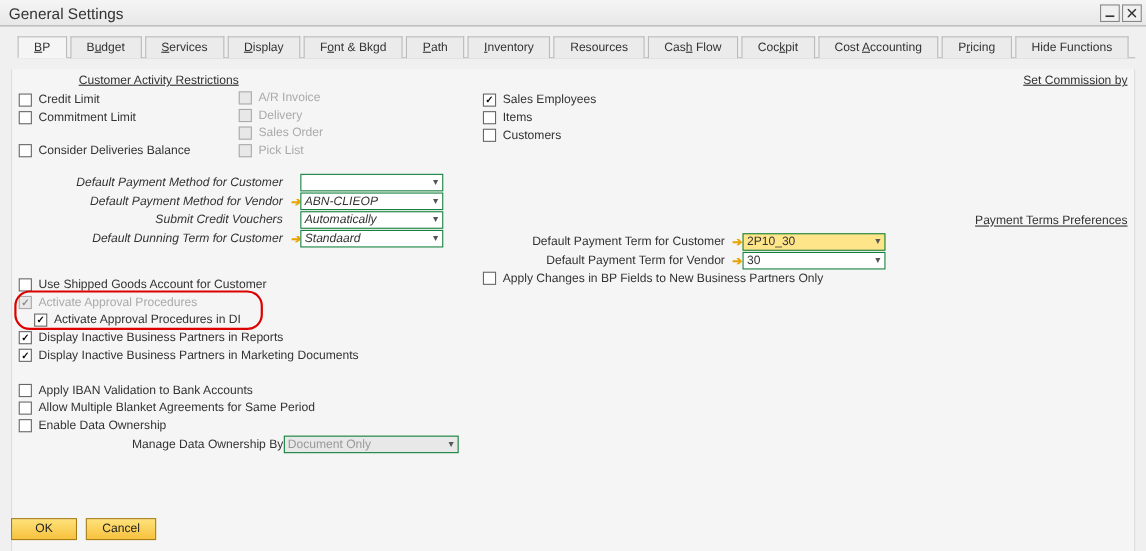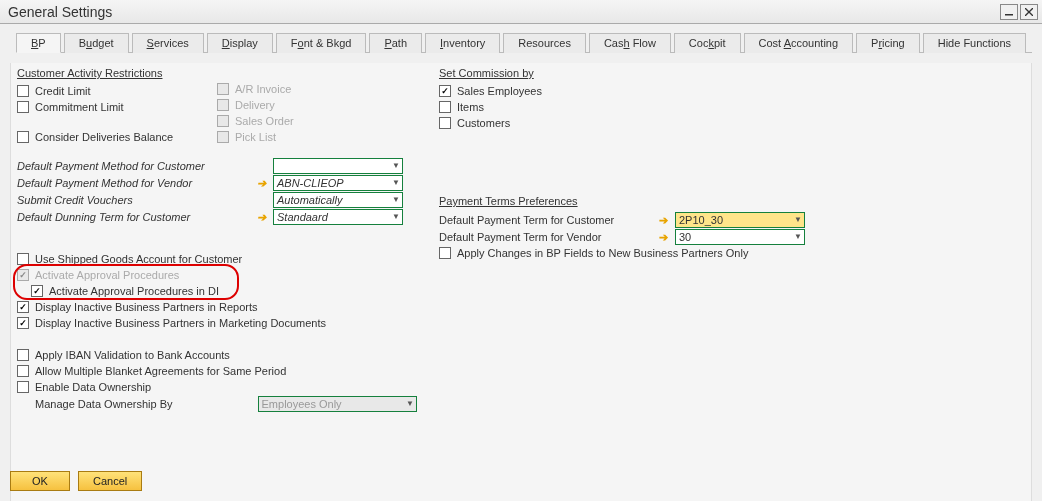--- a/index.html
+++ b/index.html
@@ -62,20 +62,21 @@
   .tab u { text-decoration: underline; }
   .content {
     background: #f5f5f5;
     padding: 4px 6px 130px 6px;
     border: 1px solid #ddd;
     border-top: none;
   }
   .cols {
     display: flex;
     gap: 22px;
+    text-align: right;
   }
   .col-left { width: 400px; }
   .col-right { flex: 1; }
   .section-header {
     text-decoration: underline;
     margin-bottom: 4px;
   }
   .chk-row {
     display: flex;
     align-items: center;
@@ -299,21 +300,21 @@
           <div class="chk-row">
             <span class="chk"></span>
             <span>Allow Multiple Blanket Agreements for Same Period</span>
           </div>
           <div class="chk-row">
             <span class="chk"></span>
             <span>Enable Data Ownership</span>
           </div>
           <div class="form-row" style="padding-left:18px">
             <span style="width:238px">Manage Data Ownership By</span>
-            <span class="select disabled" style="width:170px">Employees Only</span>
+            <span class="select disabled" style="width:170px">Document Only</span>
           </div>
         </div>
       </div>
 
       <div class="col-right">
         <div class="section-header">Set Commission by</div>
         <div class="chk-row">
           <span class="chk checked"></span>
           <span>Sales Employees</span>
         </div>

